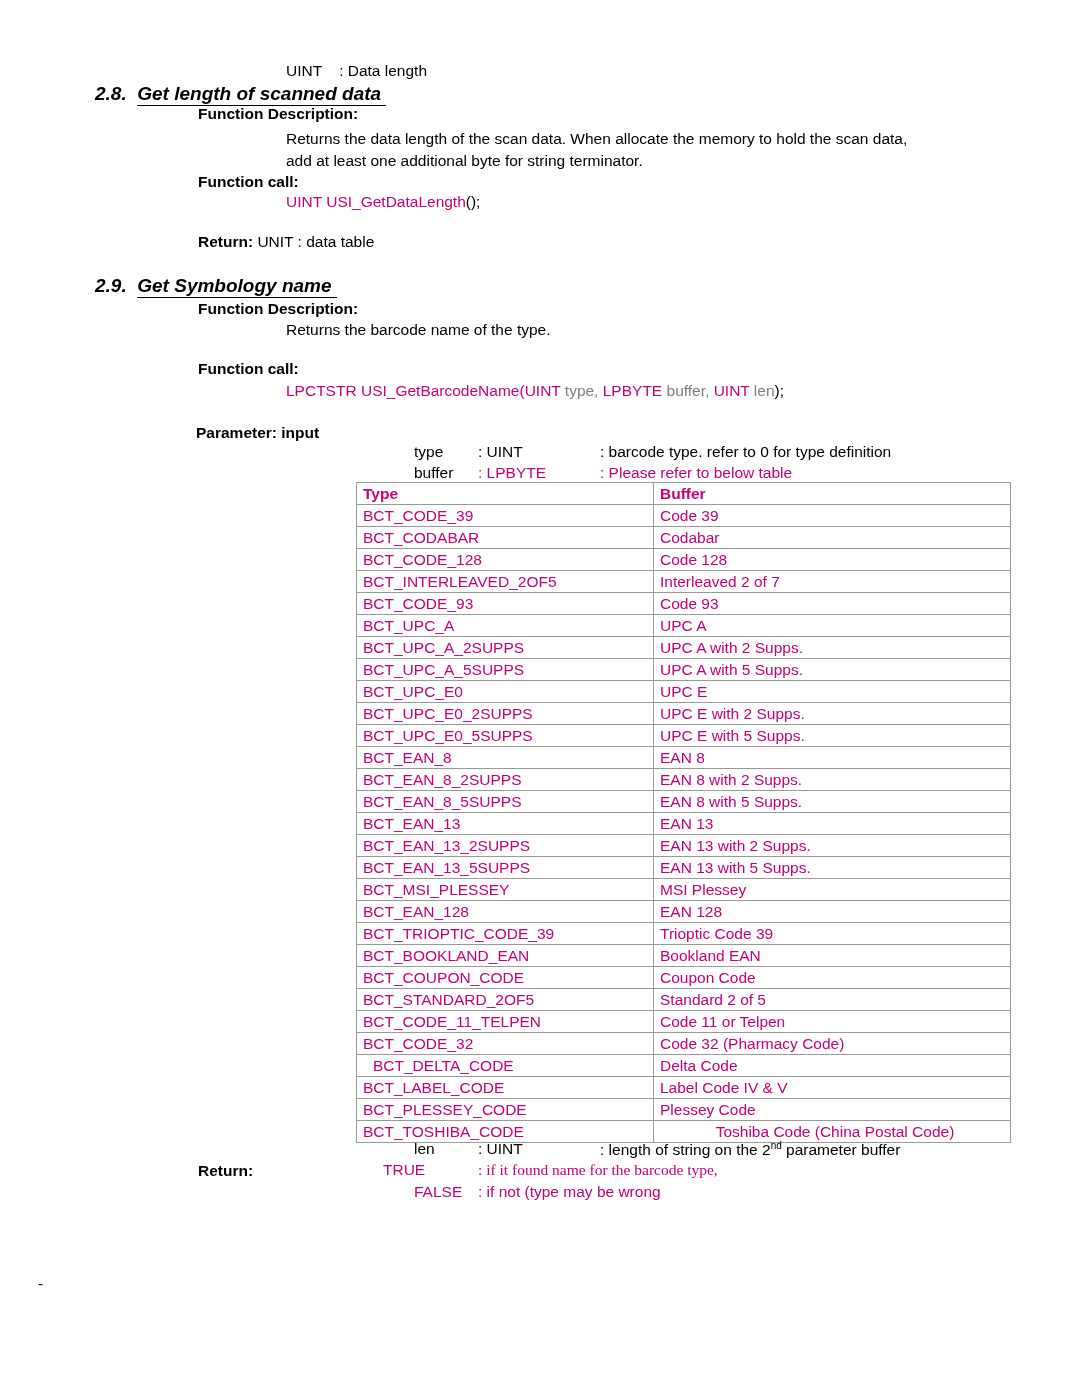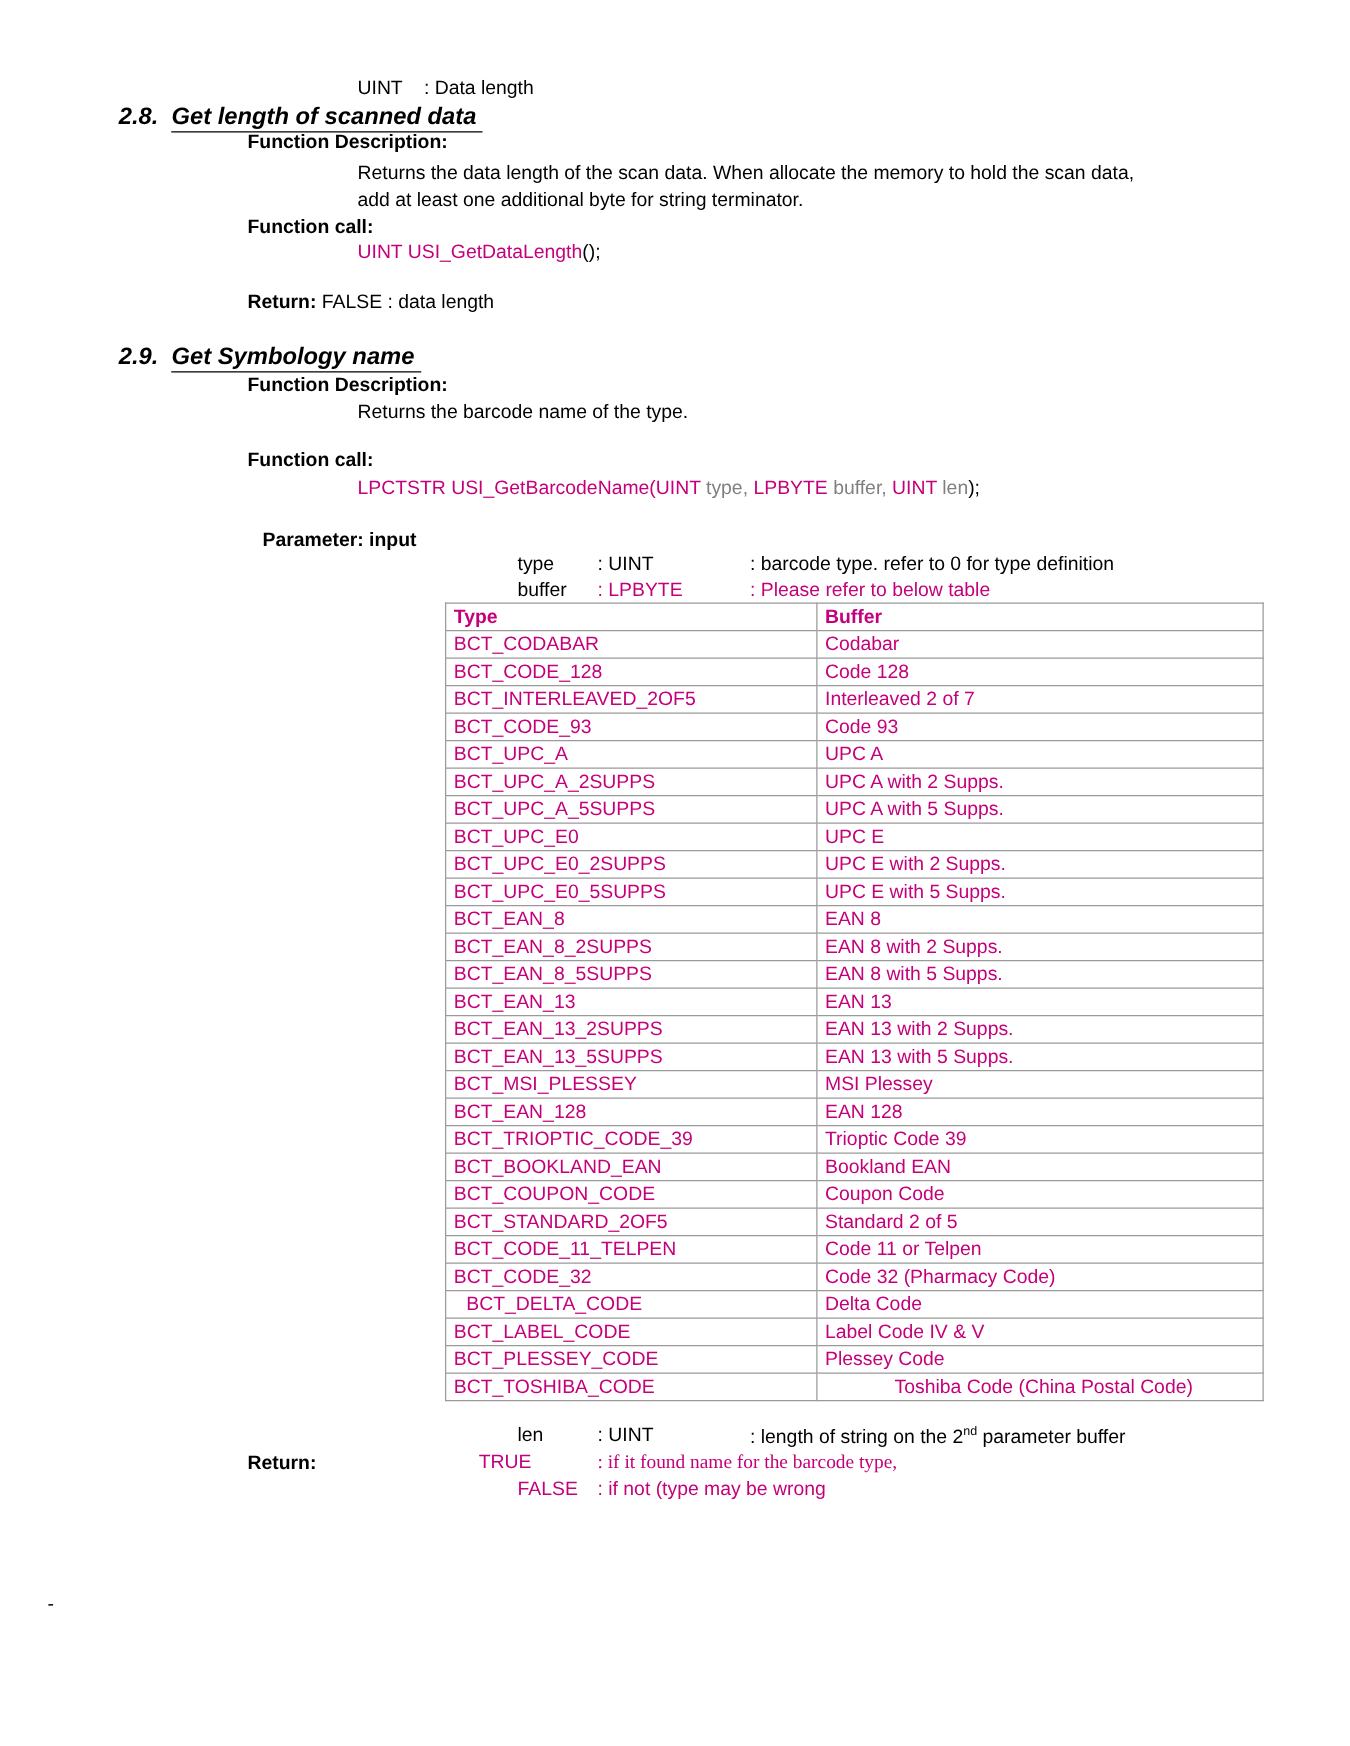--- a/index.html
+++ b/index.html
@@ -104,50 +104,54 @@
 
   <div class="sec-head" style="left:95px; top:83px;"><span class="num">2.8.</span>&nbsp;&nbsp;<span class="title">Get length of scanned data </span></div>
 
   <div class="lbl" style="left:198px; top:105px;">Function Description:</div>
   <div class="txt" style="left:286px; top:130px;">Returns the data length of the scan data. When allocate the memory to hold the scan data,</div>
   <div class="txt" style="left:286px; top:152px;">add at least one additional byte for string terminator.</div>
 
   <div class="lbl" style="left:198px; top:173px;">Function call:</div>
   <div class="txt" style="left:286px; top:193px;"><span class="magenta">UINT</span> <span class="magenta">USI_GetDataLength</span><span>();</span></div>
 
-  <div class="txt" style="left:198px; top:233px;"><span style="font-weight:bold;">Return:</span> <span>FALSE : data length</span></div>
+  <div class="txt" style="left:198px; top:233px;"><span style="font-weight:bold;">Return:</span> <span>UNIT : data table</span></div>
 
   <div class="sec-head" style="left:95px; top:275px;"><span class="num">2.9.</span>&nbsp;&nbsp;<span class="title">Get Symbology name </span></div>
 
   <div class="lbl" style="left:198px; top:300px;">Function Description:</div>
   <div class="txt" style="left:286px; top:321px;">Returns the barcode name of the type.</div>
 
   <div class="lbl" style="left:198px; top:360px;">Function call:</div>
 
   <div class="txt" style="left:286px; top:382px;"><span class="magenta">LPCTSTR</span> <span class="magenta">USI_GetBarcodeName(</span><span class="magenta">UINT</span><span class="gray"> type,</span> <span class="magenta">LPBYTE</span><span class="gray"> buffer,</span> <span class="magenta">UINT</span><span class="gray"> len</span><span>);</span></div>
 
-  <div class="lbl" style="left:210px; top:424px;">Parameter: input</div>
+  <div class="lbl" style="left:196px; top:424px;">Parameter: input</div>
 
   <div class="txt" style="left:414px; top:443px;">type</div>
   <div class="txt" style="left:478px; top:443px;">: UINT</div>
   <div class="txt" style="left:600px; top:443px;">: barcode type. refer to 0 for type definition</div>
 
   <div class="txt" style="left:414px; top:464px;">buffer</div>
   <div class="txt magenta" style="left:478px; top:464px;">: LPBYTE</div>
   <div class="txt magenta" style="left:600px; top:464px;">: Please refer to below table</div>
 
   <table class="tbl">
     <thead>
       <tr>
         <th class="c1">Type</th>
         <th class="c2">Buffer</th>
       </tr>
     </thead>
     <tbody>
       <tr>
+          <td>BCT_CODE_39</td>
+          <td>Code 39</td>
+        </tr>
+      <tr>
           <td>BCT_CODABAR</td>
           <td>Codabar</td>
         </tr>
       <tr>
           <td>BCT_CODE_128</td>
           <td>Code 128</td>
         </tr>
       <tr>
           <td>BCT_INTERLEAVED_2OF5</td>
           <td>Interleaved 2 of 7</td>

